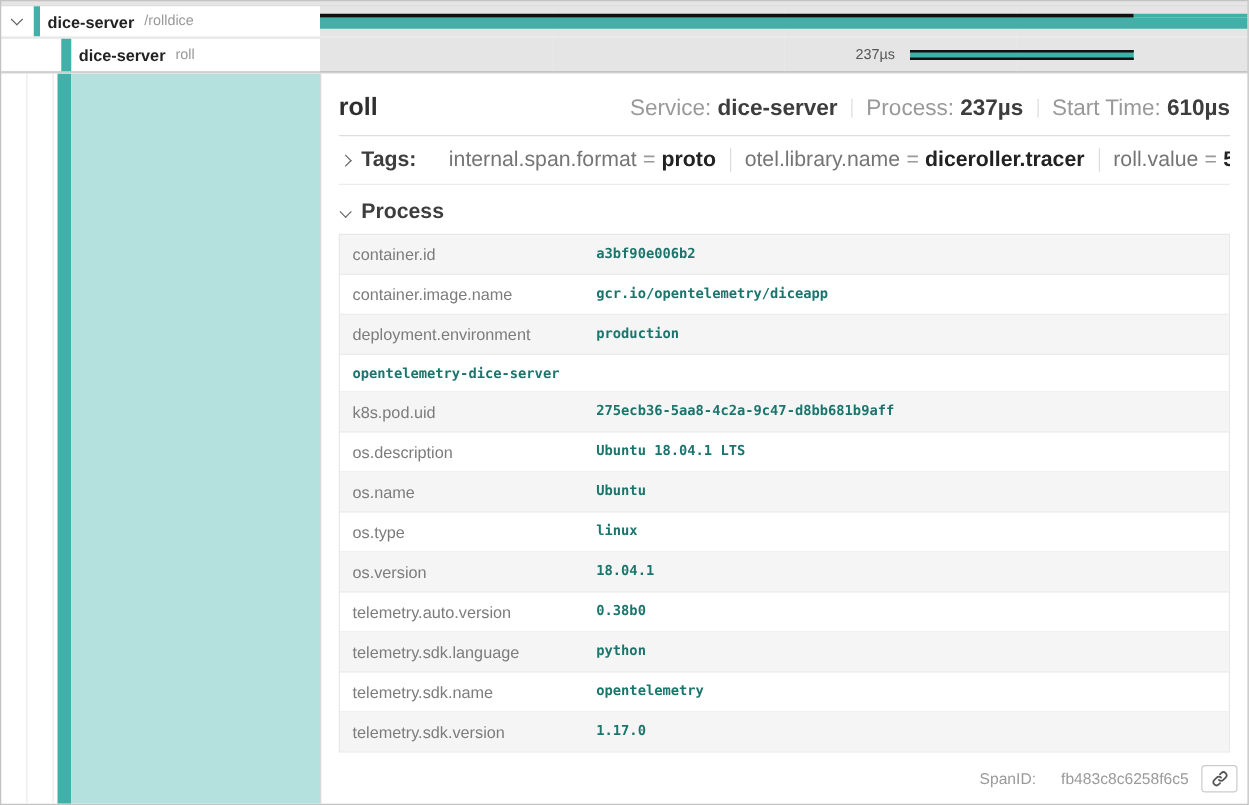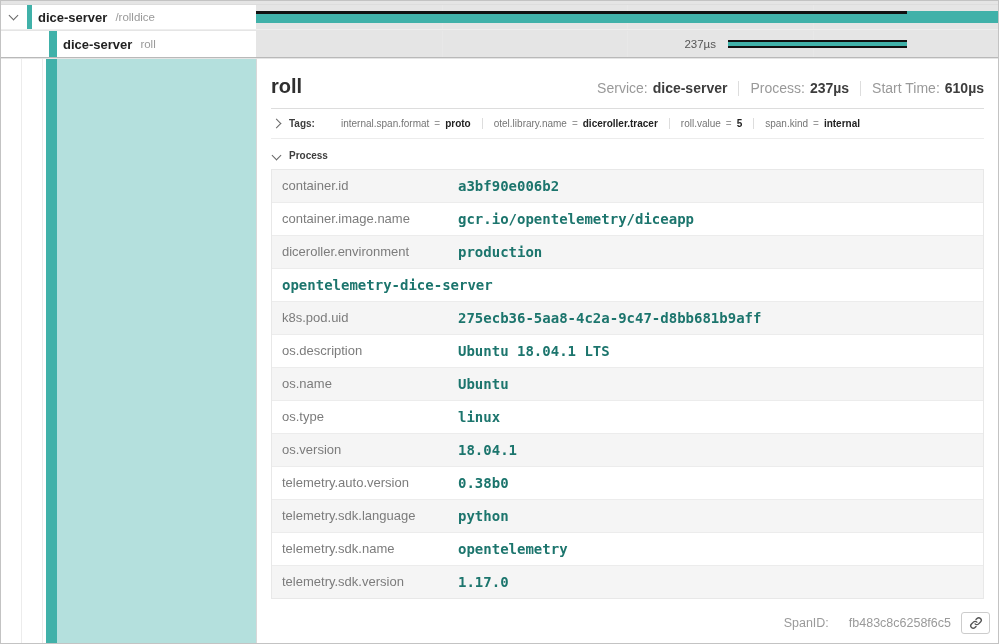--- a/index.html
+++ b/index.html
@@ -53,46 +53,46 @@
   .teal-block { position: absolute; left: 56px; width: 199px; top: 0; bottom: 0;
     background: var(--service-teal-light); border: 0; cursor: pointer; }
 
   
   .detail { position: absolute; left: 255px; right: 0; top: 0; bottom: 0;
     background: #fff; border-left: 1px solid #d8d8d8; padding: 0 14px; }
 
   .detail-header { display: flex; align-items: baseline; justify-content: space-between;
     padding: 16px 0 10px; border-bottom: 1px solid #ddd; }
   .title { font-size: 20px; font-weight: bold; color: #2f2f2f; }
-  .meta { display: flex; align-items: center; font-size: 14px; color: #999; }
+  .meta { display: flex; align-items: center; font-size: 18px; color: #999; }
   .meta b { color: #3d3d3d; margin-left: 5px; font-weight: bold; }
   .vsep { width: 1px; height: 15px; background: #ddd; margin: 0 11px; }
 
-  .accordian { display: flex; align-items: center; padding: 9px 0; font-size: 10px; cursor: pointer; text-align: right; }
+  .accordian { display: flex; align-items: center; padding: 9px 0; font-size: 17px; cursor: pointer; text-align: right; }
   .accordian.tags { border-bottom: 1px solid #ececec; }
   .acc-chev { margin: 0 9px 0 2px; flex-shrink: 0; }
   .acc-label { font-weight: bold; color: #3d3d3d; margin-right: 10px; }
 
   .tag-pairs { display: flex; align-items: center; flex-wrap: nowrap; overflow: hidden; }
   .tag-pair { display: inline-flex; align-items: center; padding: 0 11px; color: #757575; white-space: nowrap; }
   .tag-pair:nth-of-type(1) { padding-left: 16px; }
   .tag-pair + .tag-pair { border-left: 1px solid #ddd; }
   .tag-pair .eq::before { content: "="; }
   .tag-pair .eq { color: #9a9a9a; margin: 0 5px; }
   .tag-pair .tval { color: #222; font-weight: 600; }
 
   .accordian.process { padding: 11px 0 8px; }
 
   .kv-table { border: 1px solid #e8e8e8; }
-  .kv-row { display: flex; border-bottom: 1px solid #ececec; }
+  .kv-row { display: flex; border-bottom: 1px solid #ececec; gap: 19px; }
   .kv-row:last-child { border-bottom: 0; }
   .kv-table .kv-row:nth-child(odd) { background: #f5f5f5; }
   .kv-key { width: 176px; flex-shrink: 0; padding: 8px 10px; color: #7c7c7c; font-size: 13px; }
   .kv-val { padding: 8px 10px; font-family: "DejaVu Sans Mono", "Liberation Mono", monospace;
-    font-size: 14px; font-weight: bold; color: var(--value-text); }
+    font-size: 11px; font-weight: bold; color: var(--value-text); }
 
   .detail-footer { position: absolute; right: 8px; bottom: 9px;
     display: flex; align-items: center; font-size: 12.5px; color: #9a9a9a; }
   .spanid-value { margin-left: 20px; color: #9a9a9a; }
   .link-btn { margin-left: 10px; width: 29px; height: 22px; border: 1px solid #ccc;
     border-radius: 3px; background: #fff; display: flex; align-items: center;
     justify-content: center; cursor: pointer; }
 </style>
 </head>
 <body>
@@ -197,21 +197,21 @@
             <div class="kv-key">container.id</div>
             <div class="kv-val">a3bf90e006b2</div>
           </div>
 
           <div class="kv-row">
             <div class="kv-key">container.image.name</div>
             <div class="kv-val">gcr.io/opentelemetry/diceapp</div>
           </div>
 
           <div class="kv-row">
-            <div class="kv-key">diceroller.environment</div>
+            <div class="kv-key">deployment.environment</div>
             <div class="kv-val">production</div>
           </div>
 
           <div class="kv-row">
             <div class="kv-val">opentelemetry-dice-server</div>
           </div>
 
           <div class="kv-row">
             <div class="kv-key">k8s.pod.uid</div>
             <div class="kv-val">275ecb36-5aa8-4c2a-9c47-d8bb681b9aff</div>

